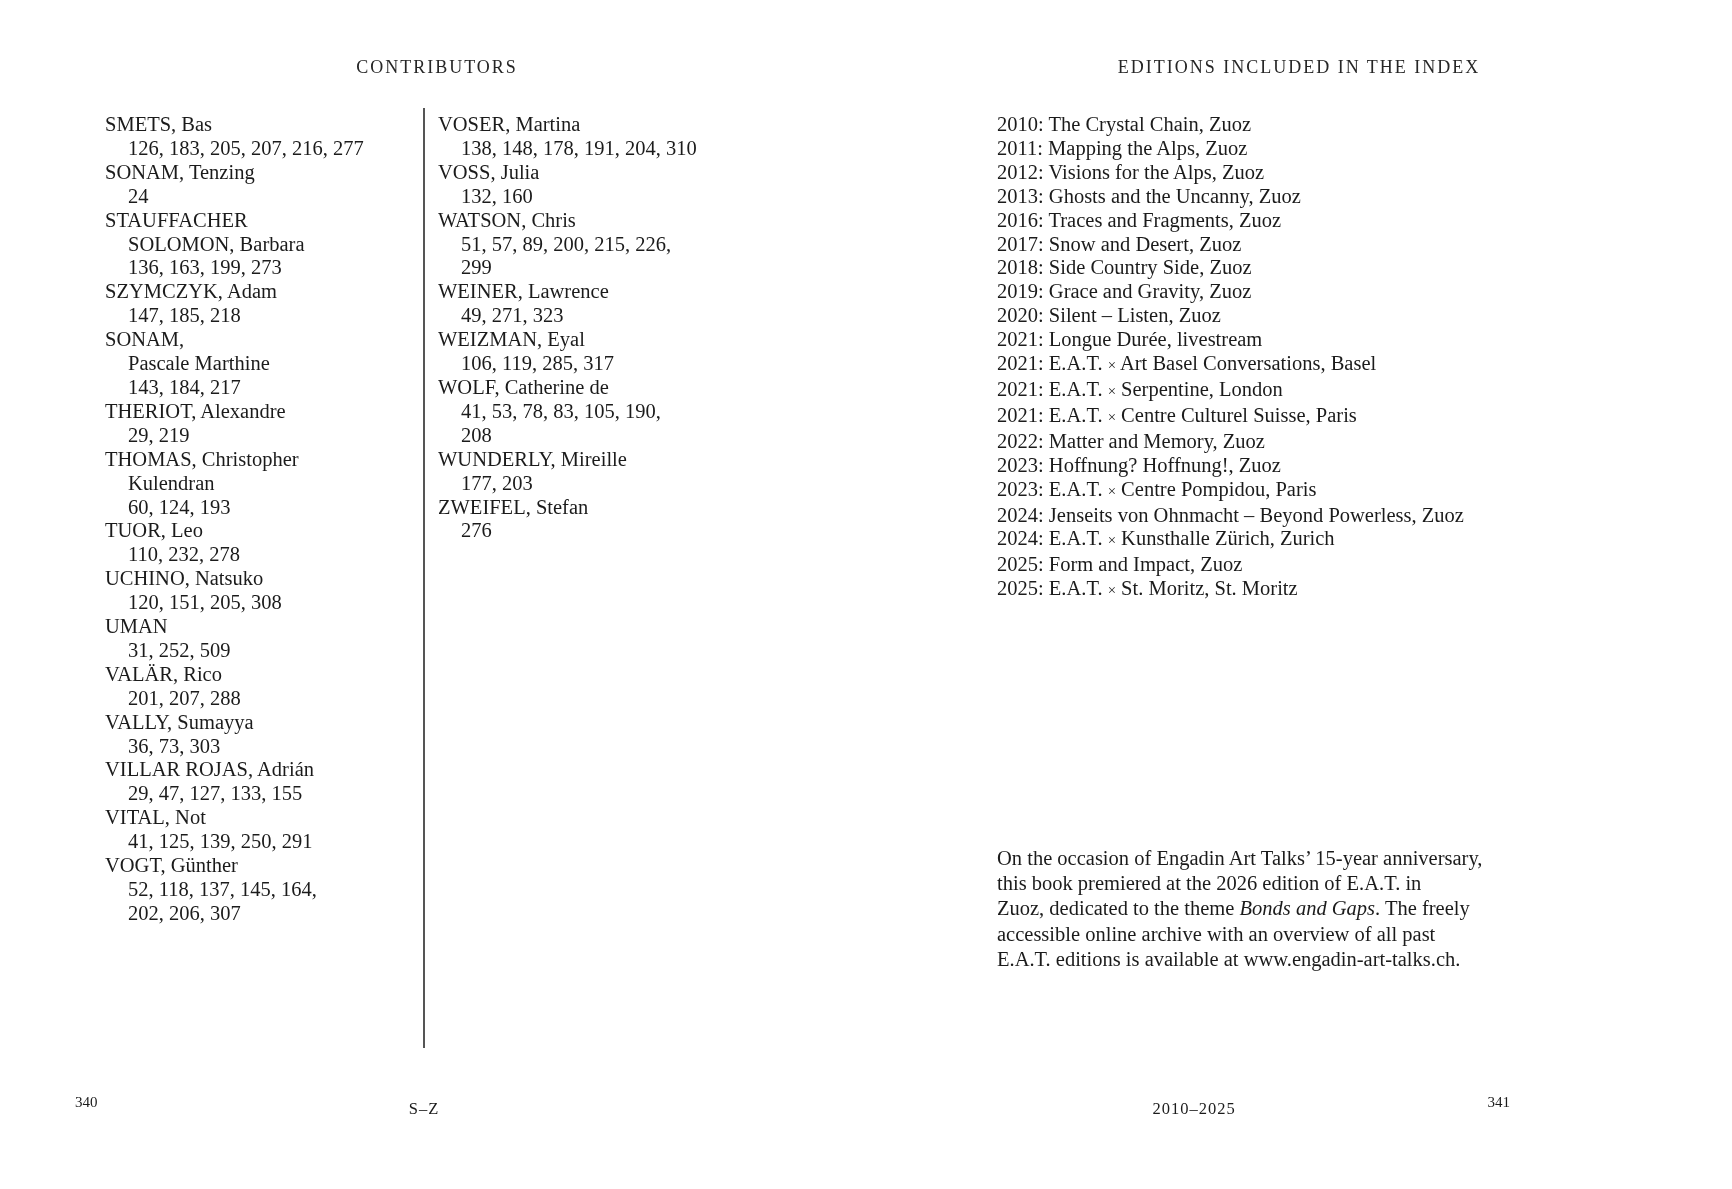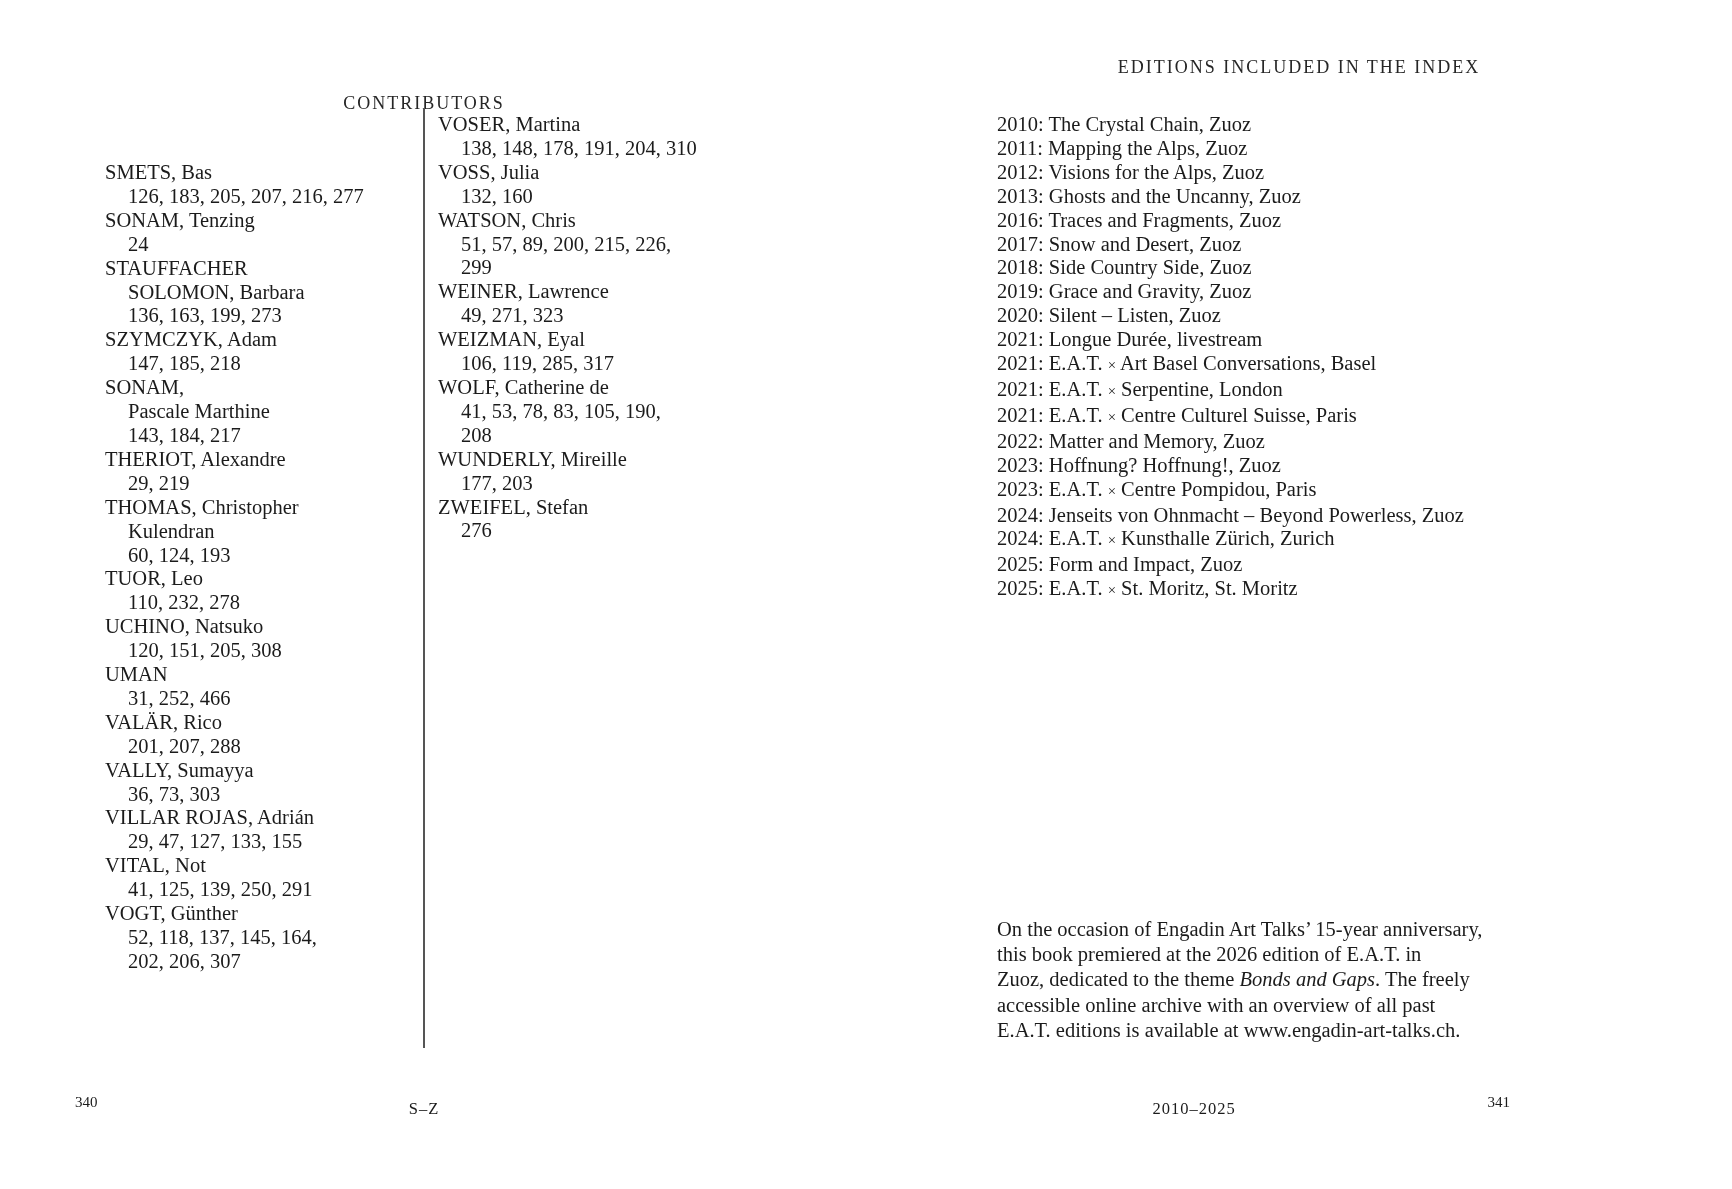--- a/index.html
+++ b/index.html
@@ -13,39 +13,39 @@
   }
   .hdr {
     position: absolute;
     top: 57px;
     font-size: 18px;
     letter-spacing: 2px;
     text-align: center;
     color: #262626;
     white-space: nowrap;
   }
-  #hdr-left  { left: 103px; width: 642px; margin-top: 36px; }
+  #hdr-left  { left: 116px; width: 642px; }
   #hdr-right { left: 866px; width: 866px; }
 
   .textblock {
     position: absolute;
     font-size: 20.5px;
     line-height: 23.9px;
     white-space: nowrap;
   }
-  #col1 { left: 105px; top: 113px; margin-top: 48px; }
+  #col1 { left: 105px; top: 113px; }
   #col2 { left: 438px; top: 113px; }
   #divider {
     position: absolute;
     left: 423px; top: 108px;
     width: 2px; height: 940px;
     background: #555555;
   }
   #editions  { left: 997px; top: 113px; }
-  #paragraph { left: 997px; top: 917px; line-height: 25.2px; }
+  #paragraph { left: 997px; top: 846px; line-height: 25.2px; }
 
   .line { white-space: nowrap; }
   .indent { padding-left: 23px; }
   .times { font-size: 0.72em; }
   em { font-style: italic; }
 
   .folio {
     position: absolute;
     top: 1094px;
     font-size: 15px;
@@ -88,21 +88,21 @@
       <div class="line">THERIOT, Alexandre</div>
       <div class="line indent">29, 219</div>
       <div class="line">THOMAS, Christopher</div>
       <div class="line indent">Kulendran</div>
       <div class="line indent">60, 124, 193</div>
       <div class="line">TUOR, Leo</div>
       <div class="line indent">110, 232, 278</div>
       <div class="line">UCHINO, Natsuko</div>
       <div class="line indent">120, 151, 205, 308</div>
       <div class="line">UMAN</div>
-      <div class="line indent">31, 252, 466</div>
+      <div class="line indent">31, 252, 509</div>
       <div class="line">VALÄR, Rico</div>
       <div class="line indent">201, 207, 288</div>
       <div class="line">VALLY, Sumayya</div>
       <div class="line indent">36, 73, 303</div>
       <div class="line">VILLAR ROJAS, Adrián</div>
       <div class="line indent">29, 47, 127, 133, 155</div>
       <div class="line">VITAL, Not</div>
       <div class="line indent">41, 125, 139, 250, 291</div>
       <div class="line">VOGT, Günther</div>
       <div class="line indent">52, 118, 137, 145, 164,</div>

